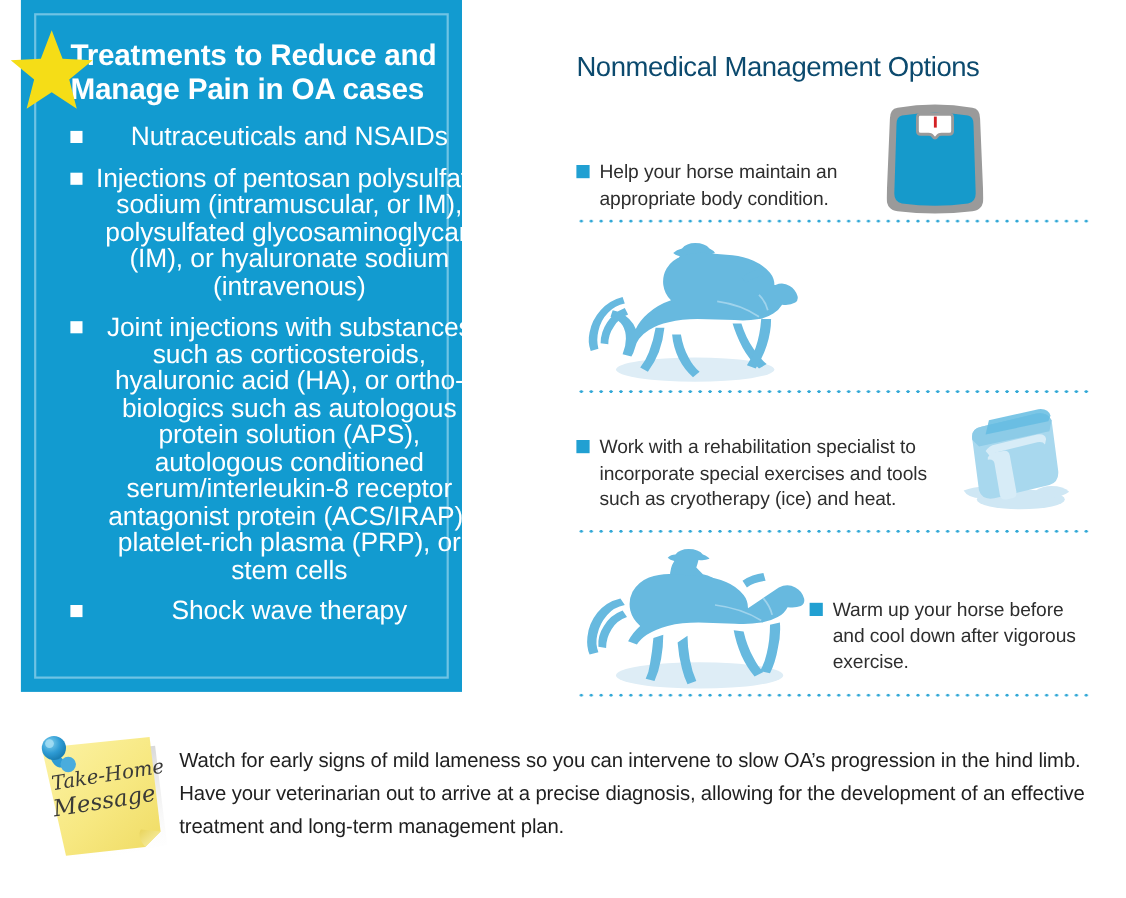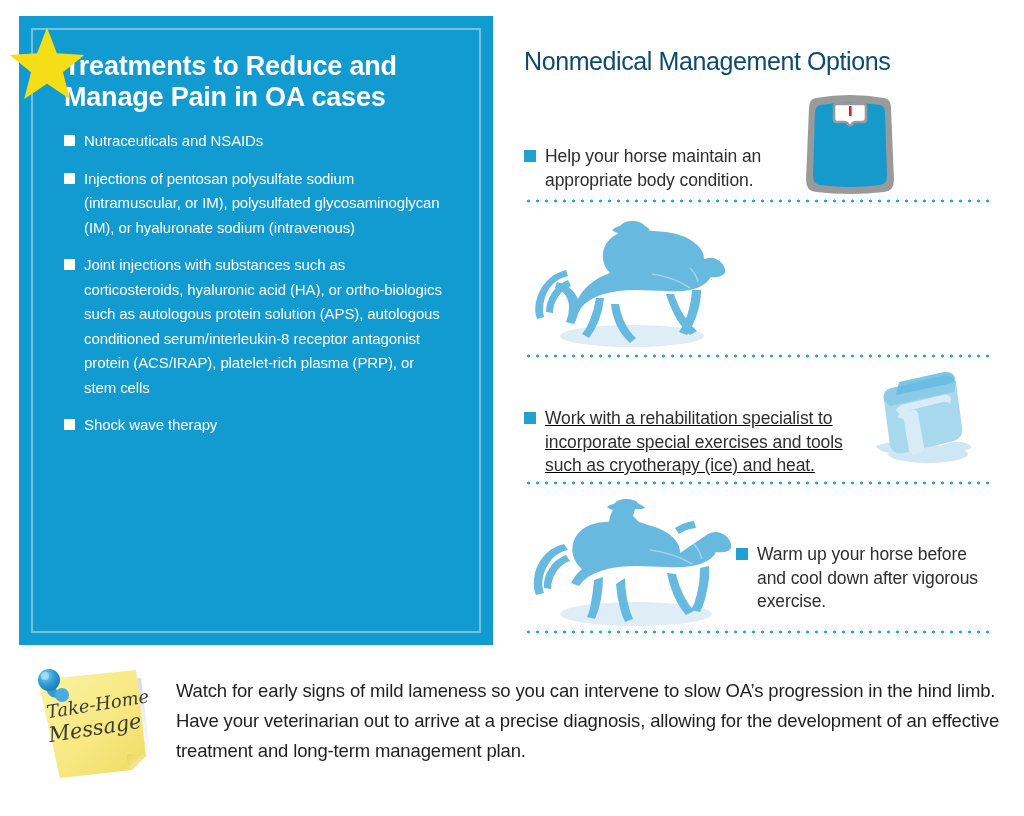--- a/index.html
+++ b/index.html
@@ -5,42 +5,42 @@
   html,body{margin:0;padding:0;}
   body{
     width:1024px;height:816px;background:#ffffff;
     font-family:"Liberation Sans", sans-serif;
     overflow:hidden;position:relative;
   }
   #page{position:absolute;left:0;top:0;width:1024px;height:816px;background:#fff;}
 
   
   .left-panel{
-    position:absolute;left:19px;top:16px;width:474px;height:629px;
+    position:absolute;left:19px;top:0;width:401px;height:629px;
     background:#129BD0;
   }
   .left-panel .inner-rule{
     position:absolute;left:12px;top:12px;right:12px;bottom:12px;
     border:2px solid #6FC3E4;
   }
   .star{
     position:absolute;left:8px;top:26px;width:78px;height:76px;
     z-index:5;
   }
   .panel-content{
     position:absolute;left:45px;top:35px;width:378px;
   }
   .panel-title{
     color:#ffffff;font-weight:bold;font-size:27px;line-height:31px;
     letter-spacing:-0.2px;margin:0 0 16px 0;
   }
   .bullet-list{list-style:none;margin:0;padding:0;}
   .bullet-list li{
     position:relative;padding-left:20px;margin-bottom:13px;
-    color:#ffffff;font-size:15px;line-height:24.5px;letter-spacing:-0.1px;
+    color:#ffffff;font-size:24px;line-height:24.5px;letter-spacing:-0.1px;text-align:center;
   }
   .bullet-list li .sq{
     position:absolute;left:0;top:6px;width:11px;height:11px;background:#ffffff;
   }
 
   
   .right-col{position:absolute;left:524px;top:40px;width:492px;}
   .right-title{
     color:#0c4a6e;font-weight:normal;font-size:25px;line-height:30px;
     letter-spacing:-0.4px;margin:0 0 22px 0;white-space:nowrap;
@@ -61,32 +61,32 @@
 
   
   .blk1-text{position:absolute;left:524px;top:110px;width:262px;}
   .scale-icon{position:absolute;left:806px;top:92px;width:88px;height:104px;}
   .div1{position:absolute;left:524px;top:199px;}
 
   .horse1{position:absolute;left:524px;top:218px;width:212px;height:132px;}
   .blk2-text{position:absolute;left:736px;top:225px;width:190px;}
   .div2{position:absolute;left:524px;top:354px;}
 
-  .blk3-text{position:absolute;left:524px;top:372px;width:320px;text-decoration:underline;}
+  .blk3-text{position:absolute;left:524px;top:360px;width:320px;}
   .ice-icon{position:absolute;left:866px;top:366px;width:106px;height:104px;}
   .div3{position:absolute;left:524px;top:481px;}
 
   .horse2{position:absolute;left:530px;top:496px;width:212px;height:132px;}
   .blk4-text{position:absolute;left:736px;top:508px;width:260px;}
   .div4{position:absolute;left:524px;top:630px;}
 
   
   .note-wrap{position:absolute;left:24px;top:664px;width:140px;height:124px;}
   .note-text{
-    position:absolute;left:176px;top:676px;width:832px;
+    position:absolute;left:163px;top:676px;width:832px;
     color:#1f1f1f;font-size:18.5px;line-height:30px;letter-spacing:-0.15px;
   }
 </style>
 </head>
 <body>
 
 <div id="page">
 
   <div class="left-panel">
     <div class="inner-rule"></div>

